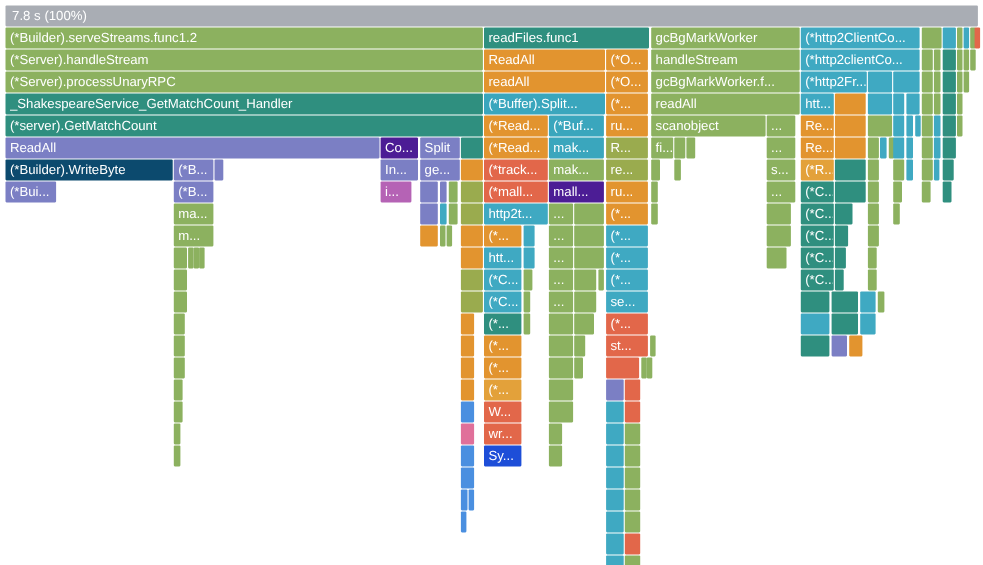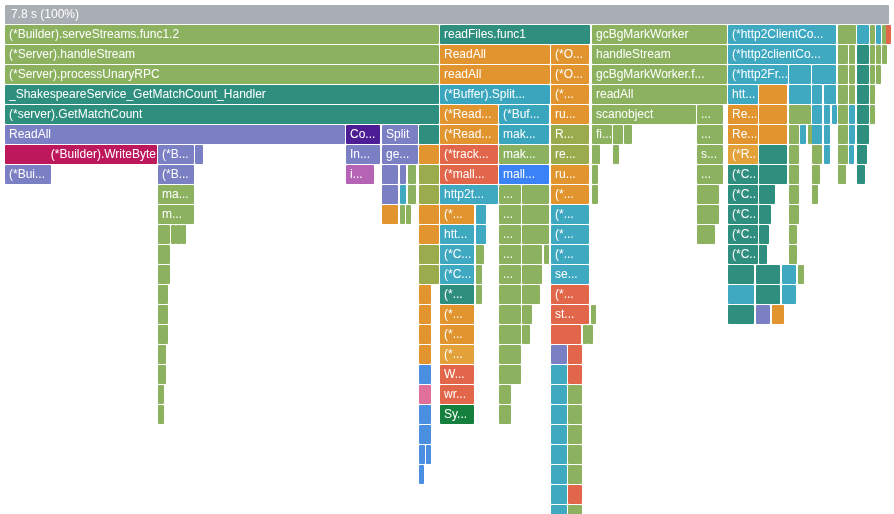--- a/index.html
+++ b/index.html
@@ -291,21 +291,21 @@
       </div>
       <div class="frame" style="left: 838px; top: 125px; width: 10px; height: 19px; background: rgb(140, 177, 95);">
         <span></span>
       </div>
       <div class="frame" style="left: 849px; top: 125px; width: 6px; height: 19px; background: rgb(63, 169, 194);">
         <span></span>
       </div>
       <div class="frame" style="left: 857px; top: 125px; width: 12px; height: 19px; background: rgb(47, 143, 127);">
         <span></span>
       </div>
-      <div class="frame" style="left: 5px; top: 145px; width: 152px; height: 19px; background: #be185d; text-align: right;">
+      <div class="frame" style="left: 5px; top: 145px; width: 152px; height: 19px; background: #0c4a6e;">
         <span>(*Builder).WriteByte</span>
       </div>
       <div class="frame" style="left: 158px; top: 145px; width: 36px; height: 19px; background: rgb(123, 127, 196);">
         <span>(*B...</span>
       </div>
       <div class="frame" style="left: 195px; top: 145px; width: 8px; height: 19px; background: rgb(123, 127, 196);">
         <span></span>
       </div>
       <div class="frame" style="left: 346px; top: 145px; width: 34px; height: 19px; background: rgb(123, 127, 196);">
         <span>In...</span>
@@ -375,21 +375,21 @@
       </div>
       <div class="frame" style="left: 408px; top: 165px; width: 8px; height: 19px; background: rgb(140, 177, 95);">
         <span></span>
       </div>
       <div class="frame" style="left: 419px; top: 165px; width: 20px; height: 19px; background: rgb(154, 171, 78);">
         <span></span>
       </div>
       <div class="frame" style="left: 440px; top: 165px; width: 58px; height: 19px; background: rgb(226, 103, 74);">
         <span>(*mall...</span>
       </div>
-      <div class="frame" style="left: 499px; top: 165px; width: 50px; height: 19px; background: #3b82f6;">
+      <div class="frame" style="left: 499px; top: 165px; width: 50px; height: 19px; background: #4c1d95;">
         <span>mall...</span>
       </div>
       <div class="frame" style="left: 551px; top: 165px; width: 38px; height: 19px; background: rgb(226, 148, 47);">
         <span>ru...</span>
       </div>
       <div class="frame" style="left: 592px; top: 165px; width: 6px; height: 19px; background: rgb(140, 177, 95);">
         <span></span>
       </div>
       <div class="frame" style="left: 697px; top: 165px; width: 26px; height: 19px; background: rgb(140, 177, 95);">
         <span>...</span>
@@ -744,21 +744,21 @@
       </div>
       <div class="frame" style="left: 568px; top: 385px; width: 14px; height: 19px; background: rgb(140, 177, 95);">
         <span></span>
       </div>
       <div class="frame" style="left: 158px; top: 405px; width: 6px; height: 19px; background: rgb(140, 177, 95);">
         <span></span>
       </div>
       <div class="frame" style="left: 419px; top: 405px; width: 12px; height: 19px; background: rgb(74, 143, 224);">
         <span></span>
       </div>
-      <div class="frame" style="left: 440px; top: 405px; width: 34px; height: 19px; background: #15803d;">
+      <div class="frame" style="left: 440px; top: 405px; width: 34px; height: 19px; background: #1d4ed8;">
         <span>Sy...</span>
       </div>
       <div class="frame" style="left: 499px; top: 405px; width: 12px; height: 19px; background: rgb(140, 177, 95);">
         <span></span>
       </div>
       <div class="frame" style="left: 551px; top: 405px; width: 16px; height: 19px; background: rgb(63, 169, 194);">
         <span></span>
       </div>
       <div class="frame" style="left: 568px; top: 405px; width: 14px; height: 19px; background: rgb(140, 177, 95);">
         <span></span>

